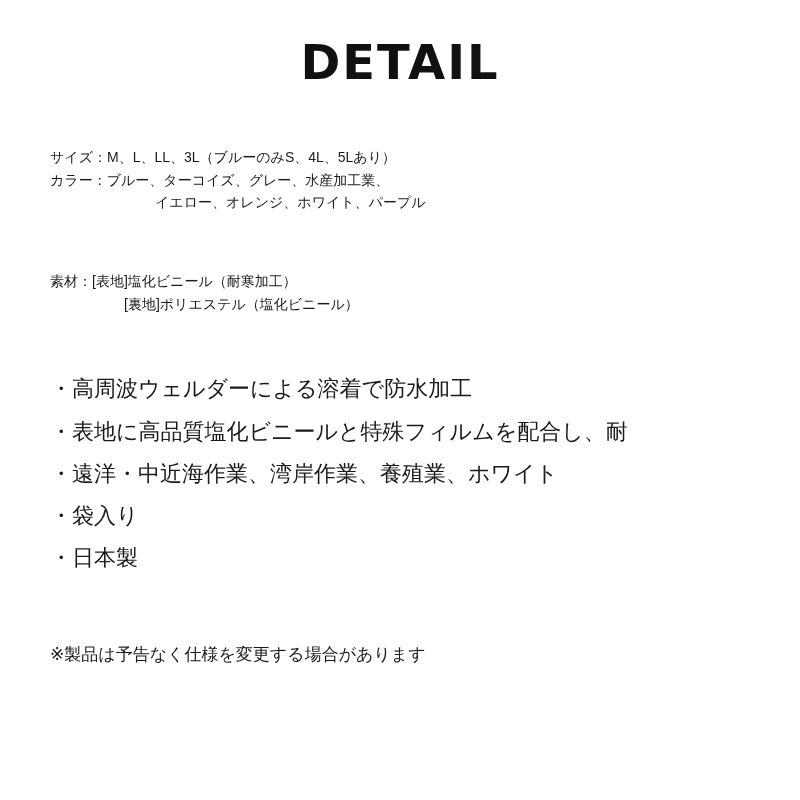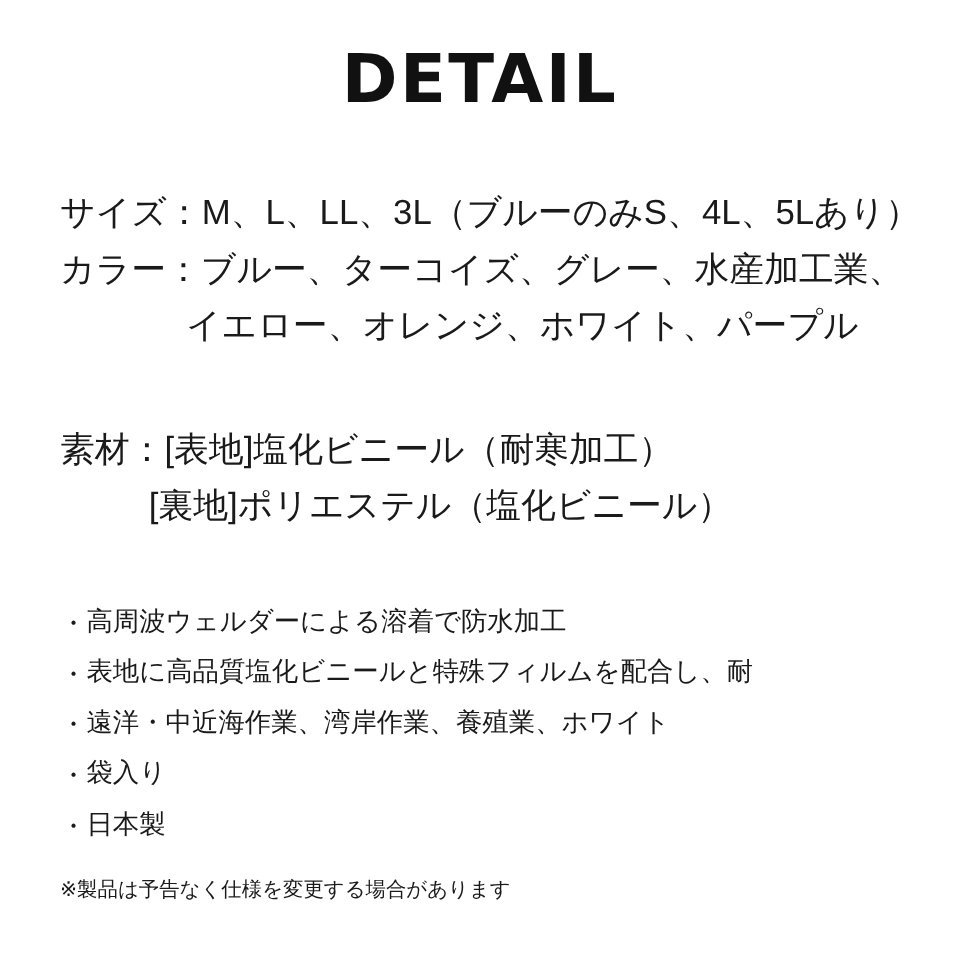--- a/index.html
+++ b/index.html
@@ -16,36 +16,36 @@
   }
   .page {
     position: relative;
     width: 800px;
     height: 800px;
     box-sizing: border-box;
     padding: 0;
   }
   .title {
     text-align: center;
-    font-size: 56px;
+    font-size: 48px;
     font-weight: bold;
     letter-spacing: 2px;
     margin: 34px 0 0 0;
     color: #111111;
     font-family: "DejaVu Sans", "Liberation Sans", sans-serif;
   }
   .body-block {
     padding: 0 50px;
     box-sizing: border-box;
   }
   .spec-group {
     margin-top: 56px;
   }
   .spec-line {
-    font-size: 29px;
+    font-size: 14px;
     line-height: 1.62;
     white-space: pre;
     color: #1a1a1a;
   }
   .spec-line.indent-size {
     padding-left: 105px;
   }
   .spec-line.indent-mat {
     padding-left: 74px;
   }
@@ -67,24 +67,23 @@
     padding-left: 22px;
   }
   .features li .bullet {
     position: absolute;
     left: 0;
     top: 0;
   }
   .features li .cont {
     display: block;
     padding-left: 0;
-    font-family: Liberation Mono, monospace;
   }
   .note {
-    margin-top: 24px;
+    margin-top: 68px;
     font-size: 17px;
     color: #1a1a1a;
   }
 </style>
 </head>
 <body>
 
 <div class="page">
 
   <h1 class="title">DETAIL</h1>

